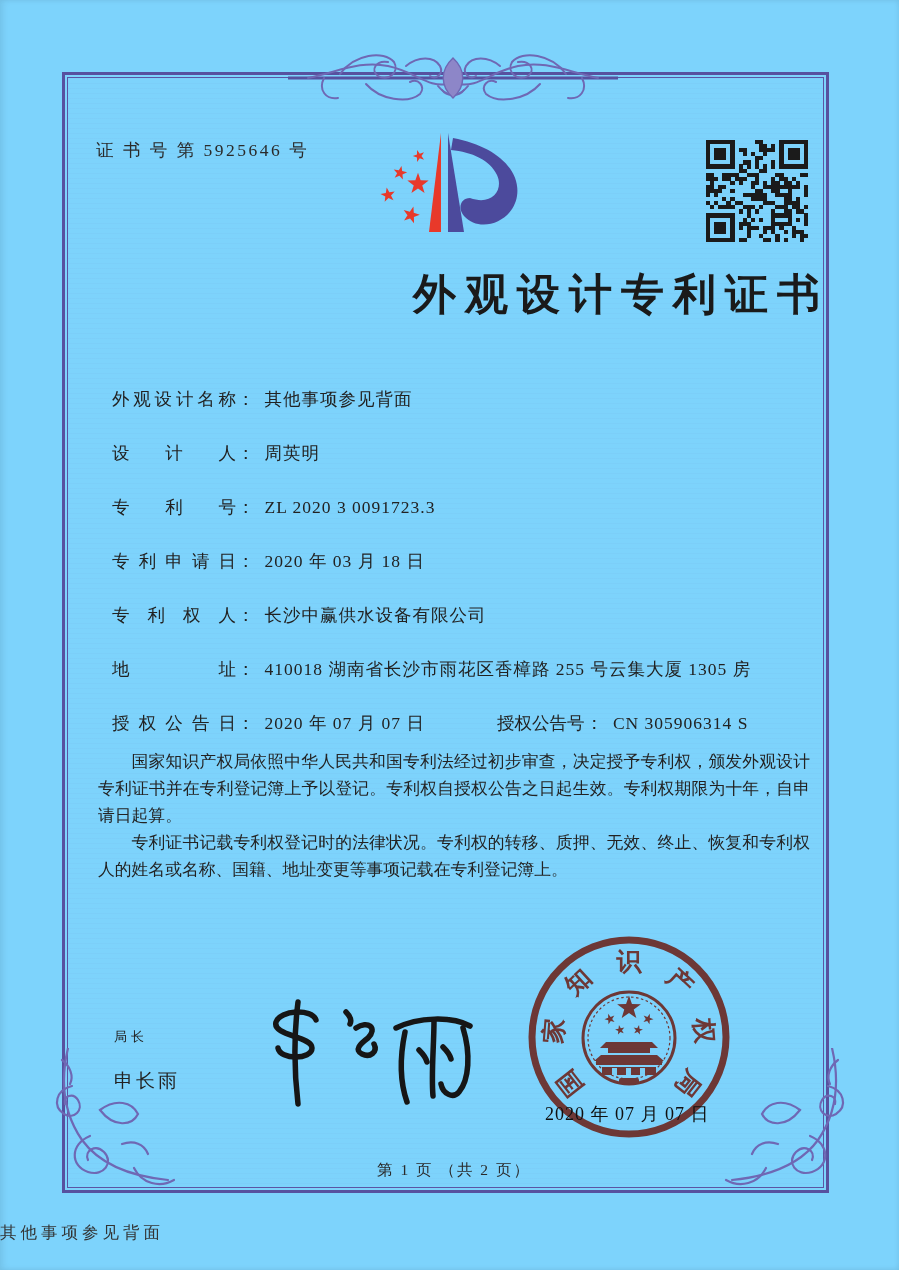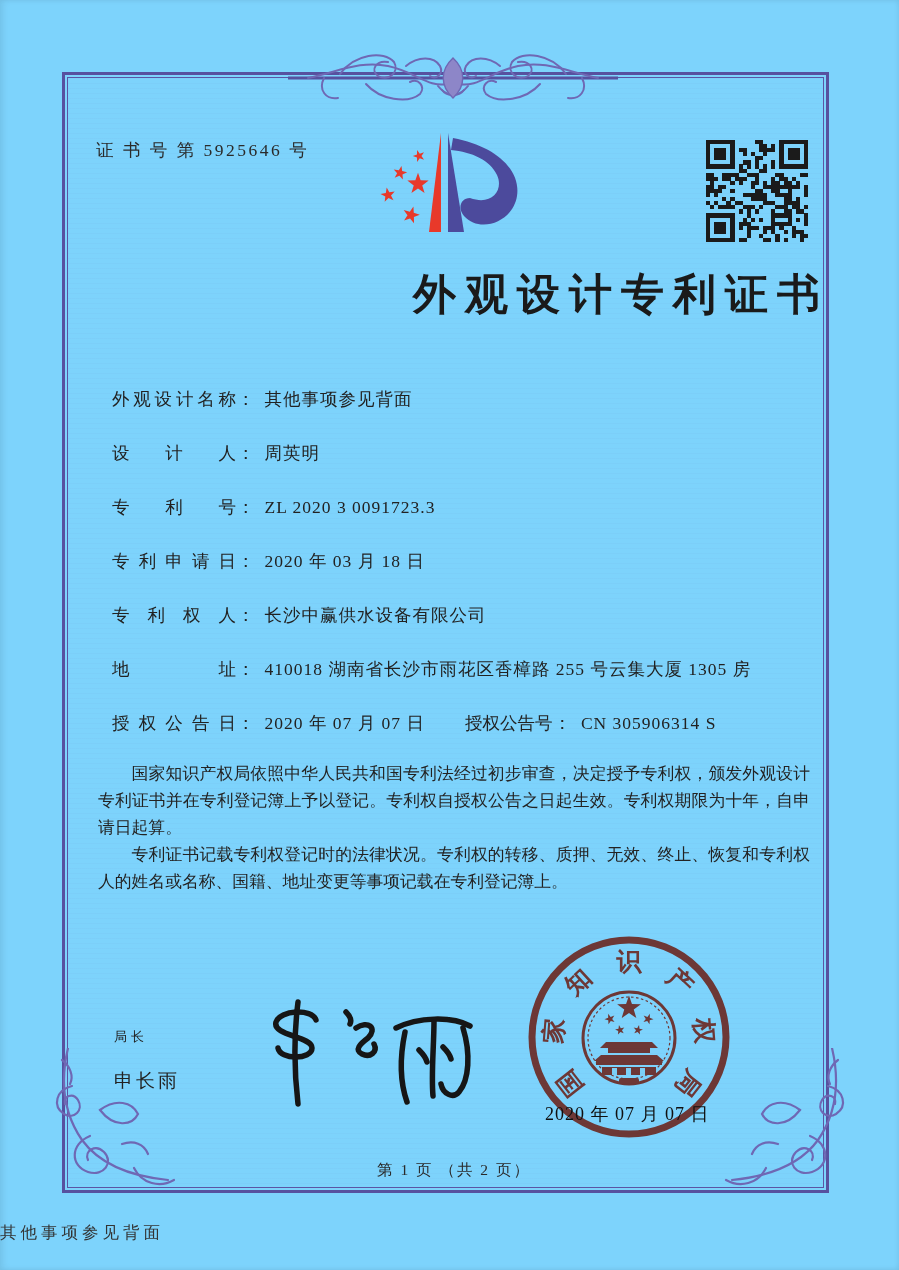--- a/index.html
+++ b/index.html
@@ -35,25 +35,25 @@
     position:absolute; left:62px; top:266px; width:767px;
     text-align:right; font-size:43px; font-weight:700;
     letter-spacing:9px; text-indent:9px; color:#1a1a1a;
   }
 
   .fields { position:absolute; left:112px; top:372px; width:700px; }
   .field-row { height:54px; display:flex; align-items:center; font-size:17.5px; color:#222; }
   .flabel { display:inline-block; width:124px; text-align:justify; text-align-last:justify; }
   .fcolon { margin-left:1px; }
   .fvalue { margin-left:10px; letter-spacing:1px; }
-  .grant-pair2 { display:flex; align-items:center; margin-left:40px; }
+  .grant-pair2 { display:flex; align-items:center; margin-left:72px; }
 
   .paragraphs {
     position:absolute; left:98px; top:748px; width:712px;
-    font-size:16.8px; line-height:27px; text-align:justify; color:#232323;margin-top:12px;
+    font-size:16.8px; line-height:27px; text-align:justify; color:#232323;
   }
   .paragraphs p { text-indent:2em; }
 
   .sig-title { position:absolute; left:114px; top:1028px; font-size:13px; letter-spacing:4px; color:#222; }
   .sig-name  { position:absolute; left:114px; top:1068px; font-size:19px; letter-spacing:3px; color:#222; }
   .sig-hand  { position:absolute; left:228px; top:992px; width:255px; height:118px; }
 
   .seal { position:absolute; left:524px; top:932px; width:210px; height:210px; mix-blend-mode:multiply; opacity:.93; }
   .seal text { font-size:25px; font-weight:700; fill:#dc3426; font-family:"Liberation Serif","DejaVu Serif",serif; }
   .seal-date {

